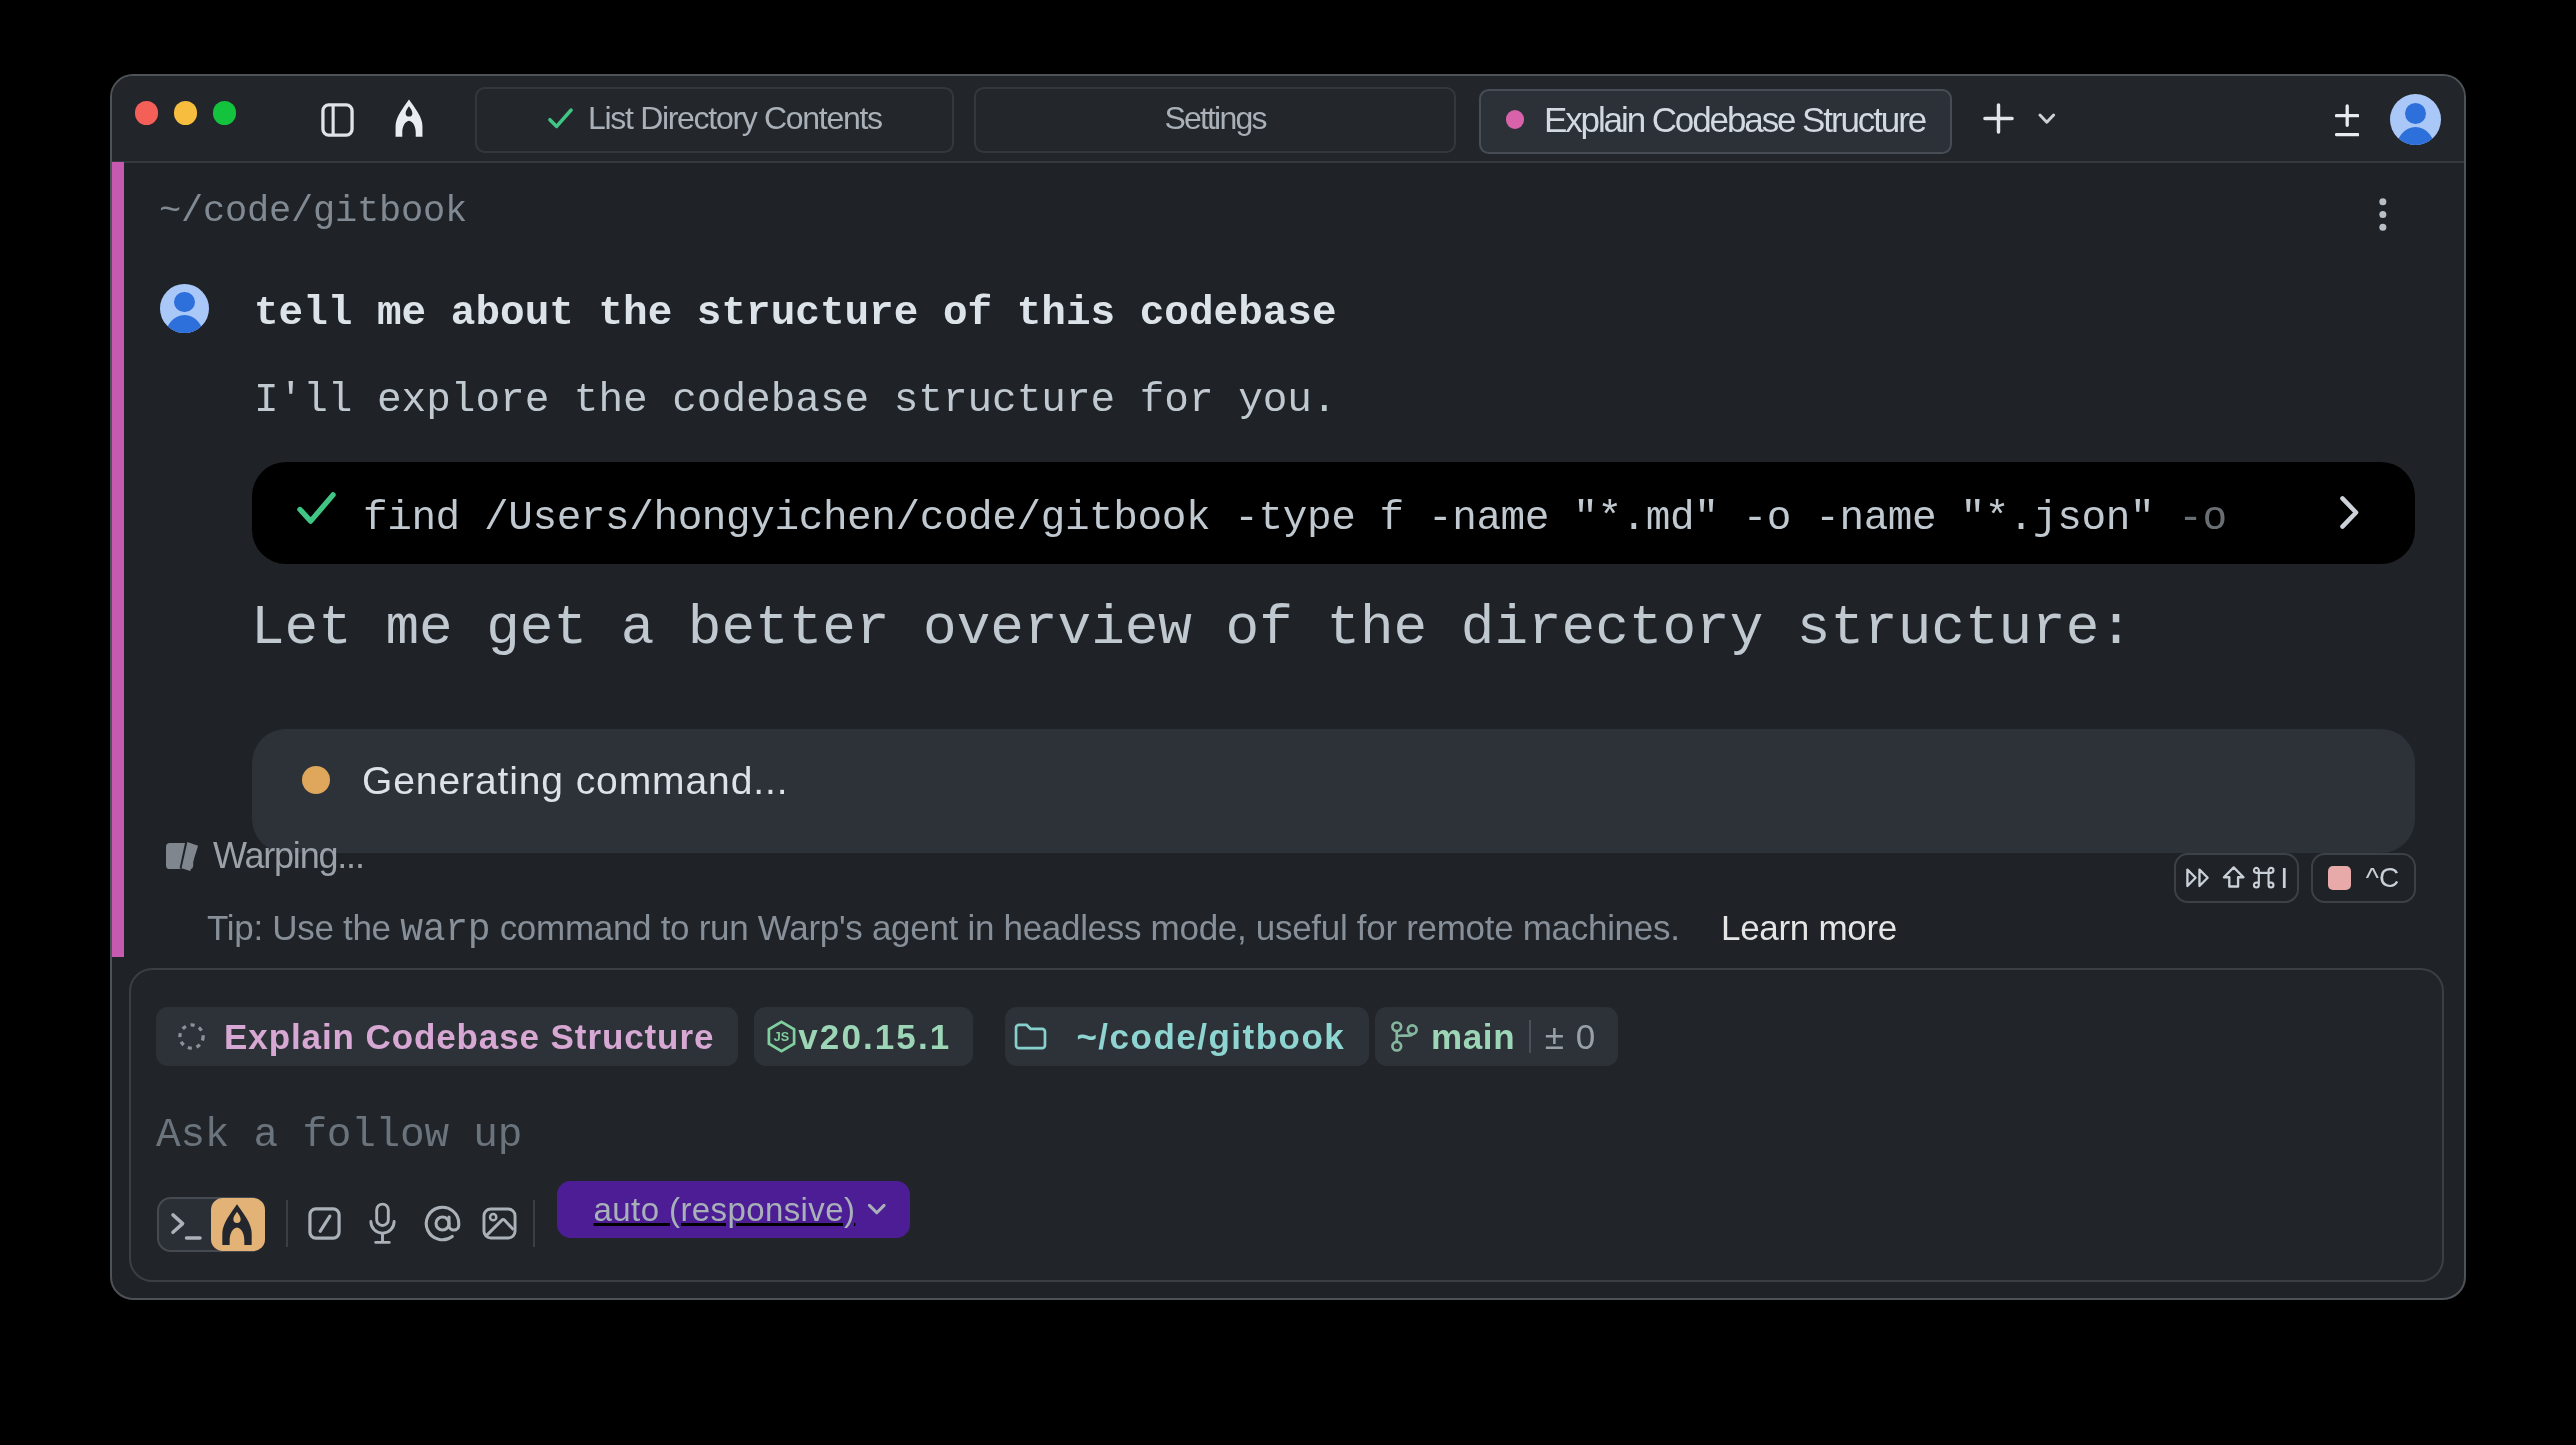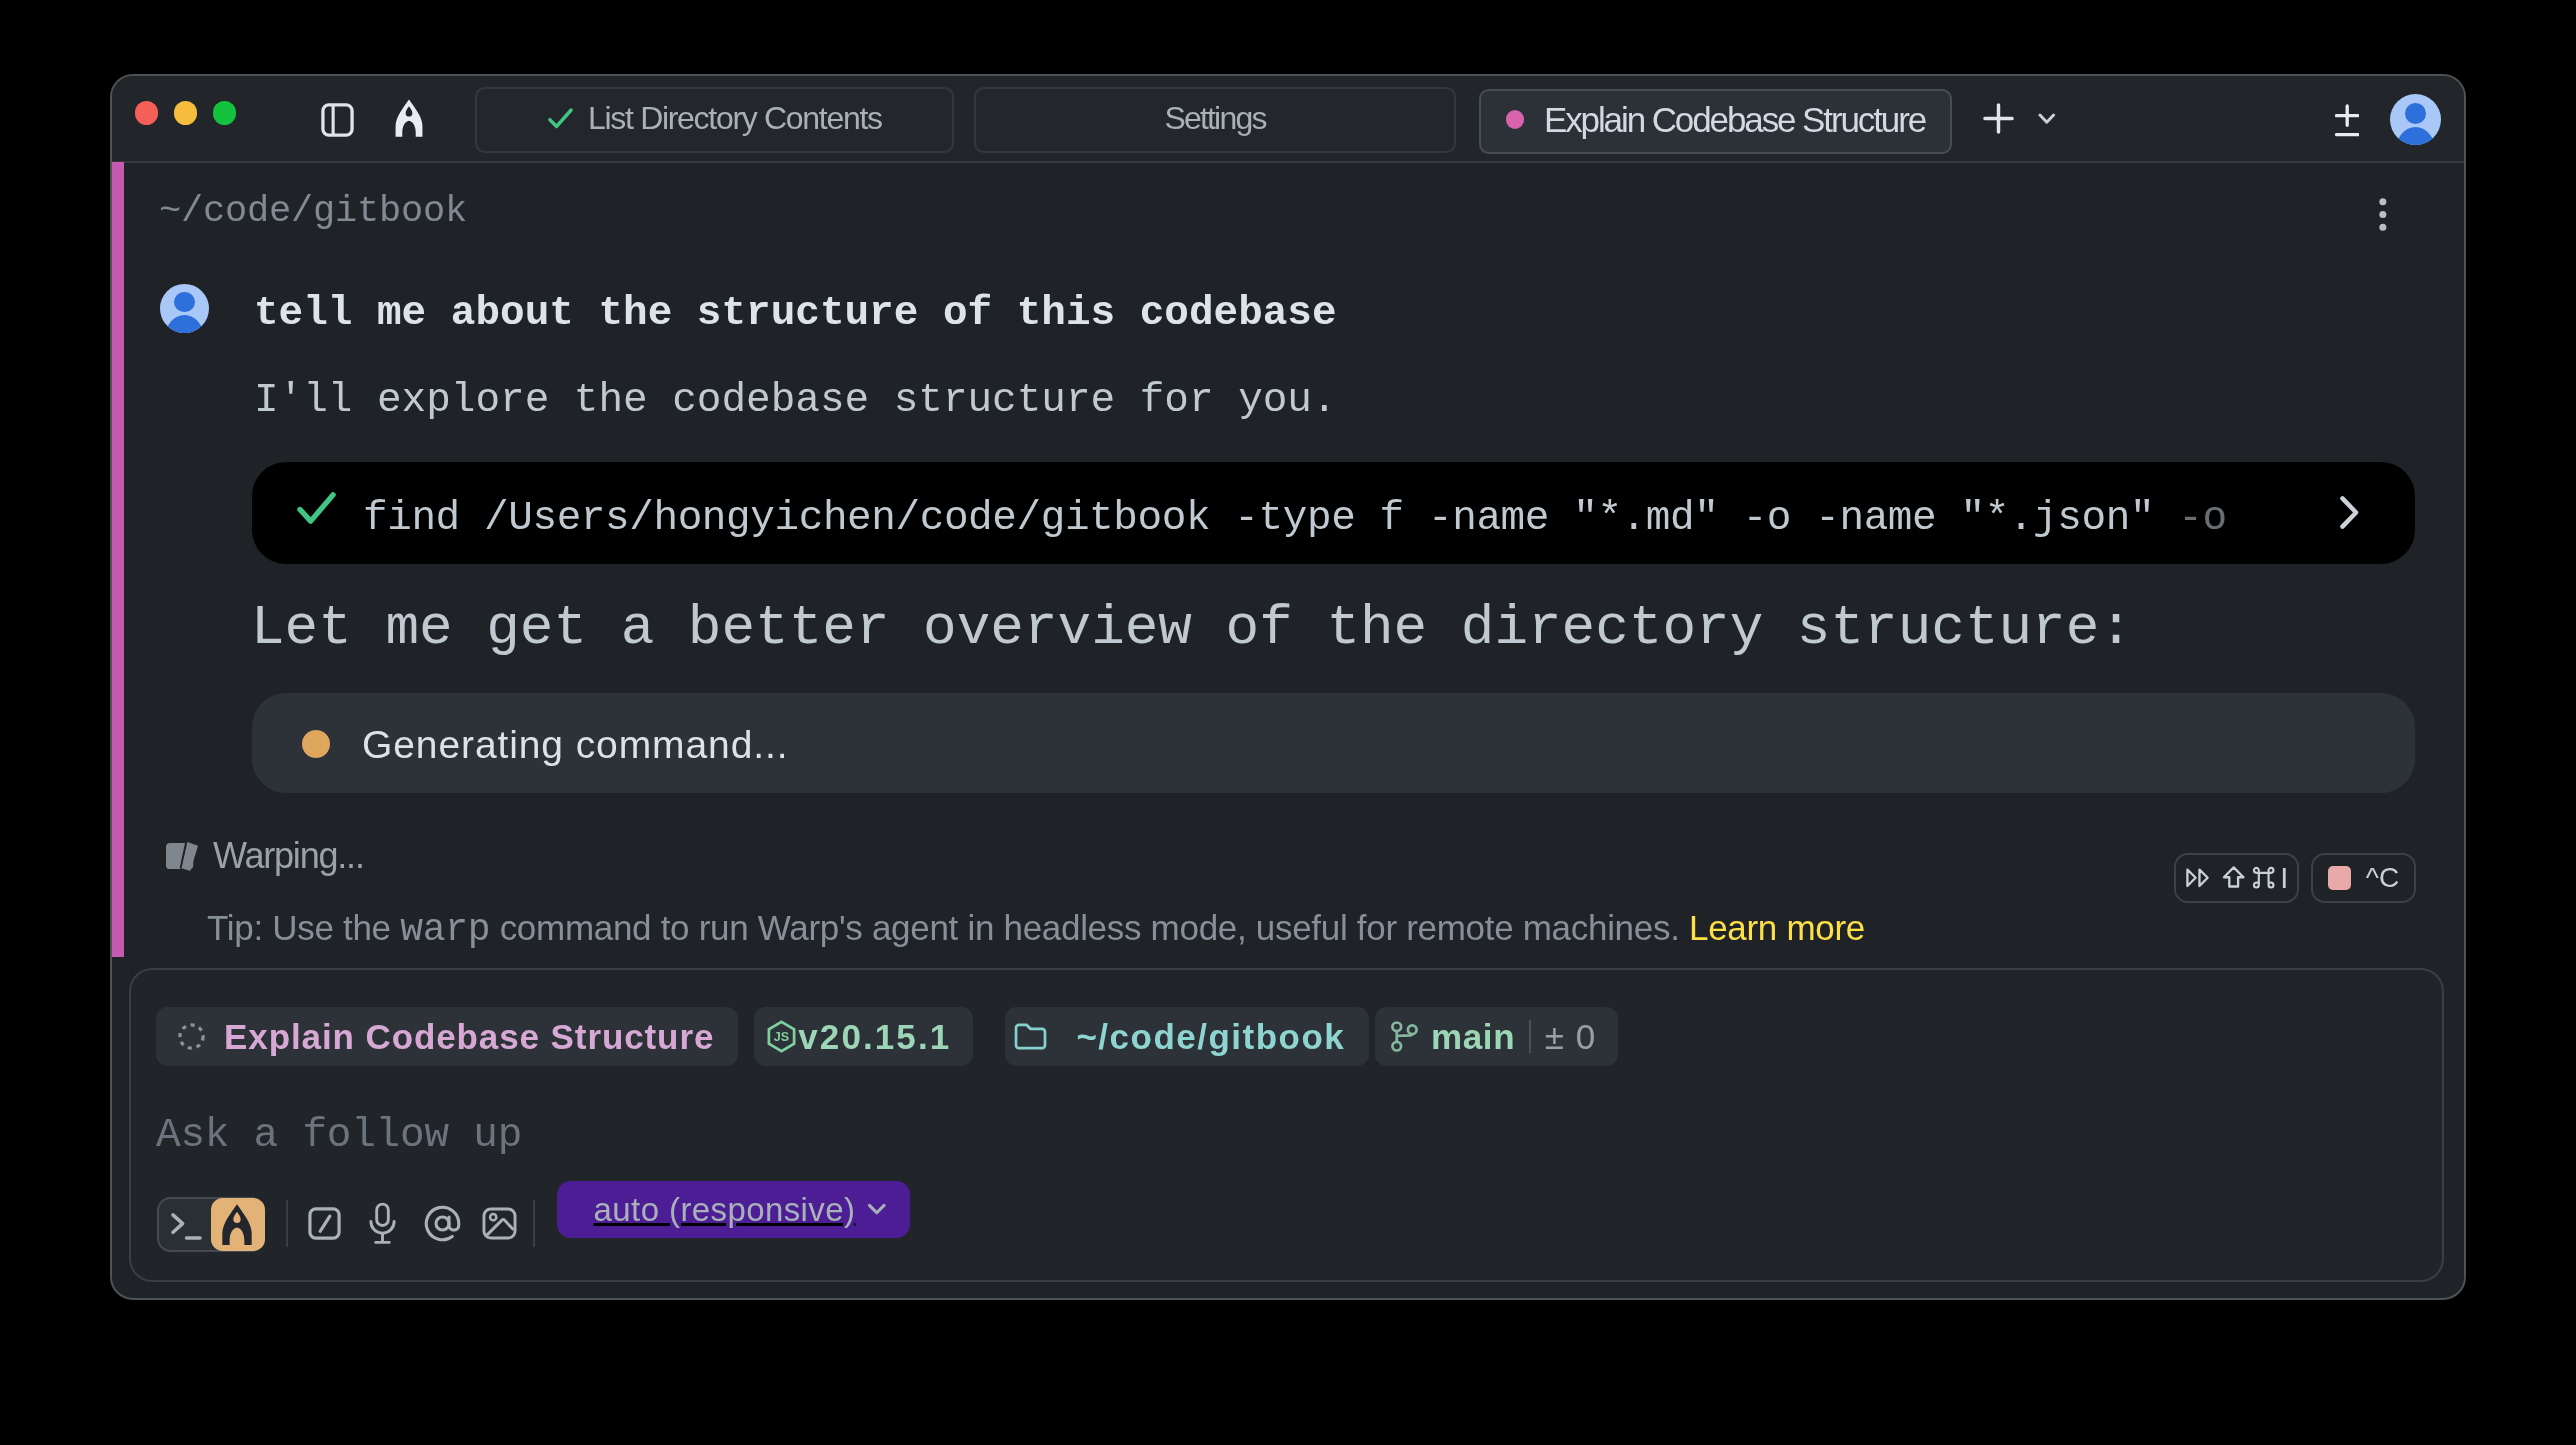--- a/index.html
+++ b/index.html
@@ -75,21 +75,21 @@
     <svg class="abs" style="left:44px;top:29px;" width="41" height="35" viewBox="0 0 42 36">
         <path d="M4,19 L15,31 L38,4" fill="none" stroke="#40c584" stroke-width="5.5" stroke-linecap="round" stroke-linejoin="round"></path>
       </svg>
     <div class="mono abs" style="left:111px;top:36px;font-size:41px;line-height:41px;letter-spacing:-0.4px;color:#c0c8d0;white-space:pre;">find /Users/hongyichen/code/gitbook -type f -name "*.md" -o -name "*.json" <span style="opacity:0.55;">-o</span></div>
     <svg class="abs" style="left:2087px;top:33px;" width="21.5" height="35" viewBox="0 0 22 36">
         <path d="M3.5,3.5 L17.5,18 L3.5,32.5" fill="none" stroke="#ccd2d8" stroke-width="4.6" stroke-linecap="round" stroke-linejoin="round"></path>
       </svg>
   </div>
   <div class="mono abs" style="left:139px;top:532px;font-size:56px;line-height:41px;color:#c0c8d0;">Let me get a better overview of the directory structure:</div>
 
-  <div class="abs" style="left:140px;top:617px;width:2163px;height:100px;background:#2d3239;border-radius:34px;">
+  <div class="abs" style="left:140px;top:653px;width:2163px;height:124px;background:#2d3239;border-radius:34px;">
     <div class="abs" style="left:50px;top:37px;width:28px;height:28px;border-radius:50%;background:#dfa75c;"></div>
     <div class="abs" style="left:110px;top:32px;font-size:39px;line-height:39px;letter-spacing:0.9px;color:#dce2e8;">Generating command...</div>
   </div>
 
   <svg class="abs" style="left:54px;top:763px;" width="34" height="34" viewBox="0 0 35 35">
     <path d="M4,4 h20 a4,4 0 0 1 4,4 v19 a4,4 0 0 1 -4,4 h-20 a4,4 0 0 1 -4,-4 v-19 a4,4 0 0 1 4,-4 Z" fill="#7f868d"></path>
     <path d="M20,2 L31,6 L22,33 L14,30 Z" fill="#1f2328"></path>
     <path d="M22,3 L33,7 L25,33 L16,30 Z" fill="#7f868d"></path>
   </svg>
   <div class="abs" style="left:101px;top:762px;font-size:36px;line-height:36px;letter-spacing:-1.2px;color:#9aa1a8;">Warping...</div>
@@ -101,21 +101,21 @@
         <path d="M13,2.5 L23,12.5 H17.5 V22 H8.5 V12.5 H3 Z" fill="none" stroke="#c9d0d7" stroke-width="2.4" stroke-linejoin="round"></path>
       </svg>
     <svg style="margin-left:4.9px;" width="25.4" height="25.4" viewBox="0 0 26 26">
         <path d="M8,8 H18 M8,8 V5.5 A2.5,2.5 0 1,0 5.5,8 H8 M18,8 V5.5 A2.5,2.5 0 1,1 20.5,8 H18 M8,8 V18 M18,8 V18 M8,18 H5.5 A2.5,2.5 0 1,0 8,20.5 V18 M18,18 H20.5 A2.5,2.5 0 1,1 18,20.5 V18" fill="none" stroke="#c9d0d7" stroke-width="2.2"></path>
       </svg>
     <span style="font-size:29px;margin-left:3.9px;">I</span>
   </div>
   <div class="abs" style="left:2199px;top:777px;width:105px;height:50px;border:2px solid #3c4147;border-radius:13.7px;display:flex;align-items:center;justify-content:center;color:#c9d0d7;font-size:28px;">
     <span style="display:inline-block;width:23.4px;height:23.4px;border-radius:4.9px;background:#e8a9a9;margin-right:14.6px;"></span>^C
   </div>
-  <div class="abs" style="left:95px;top:834px;font-size:35px;line-height:35px;letter-spacing:-0.3px;color:#878f98;">Tip: Use the <span class="mono" style="font-size:38px;">warp</span> command to run Warp's agent in headless mode, useful for remote machines. <span style="color:#fde047;">Learn more</span></div>
+  <div class="abs" style="left:95px;top:834px;font-size:35px;line-height:35px;letter-spacing:-0.3px;color:#878f98;">Tip: Use the <span class="mono" style="font-size:38px;">warp</span> command to run Warp's agent in headless mode, useful for remote machines. <span style="color:#e5e5e5;margin-left:32px;">Learn more</span></div>
 
   <div class="abs" style="left:16.6px;top:892px;width:2315px;height:314px;background:#212529;border:2px solid #3a3f46;border-radius:23.4px;">
     <div class="abs" style="left:25.4px;top:37px;height:59px;background:#2d3238;border-radius:11.7px;display:flex;align-items:center;padding:0 23.4px 0 21.5px;">
       <svg width="29" height="29" viewBox="0 0 30 30">
           <circle cx="15" cy="15" r="12" fill="none" stroke="#8a929a" stroke-width="3.4" stroke-dasharray="4.2 5"></circle>
         </svg>
       <span style="margin-left:17.6px;font-size:35px;font-weight:bold;letter-spacing:0.9px;color:#d7a8d4;">Explain Codebase Structure</span>
     </div>
     <div class="abs" style="left:623px;top:37px;height:59px;background:#2d3238;border-radius:11.7px;display:flex;align-items:center;padding:0 21.5px 0 11.7px;">
       <svg width="33" height="33" viewBox="0 0 34 34">

